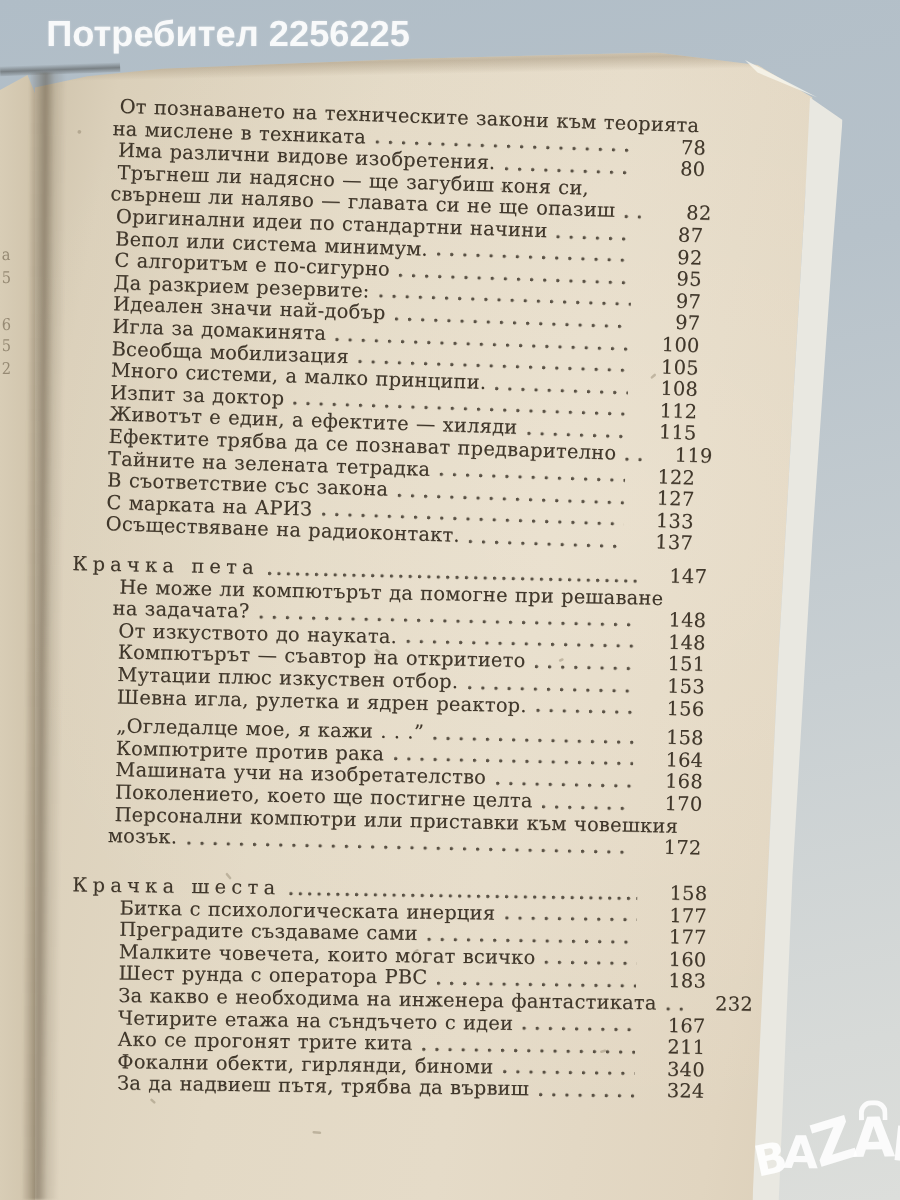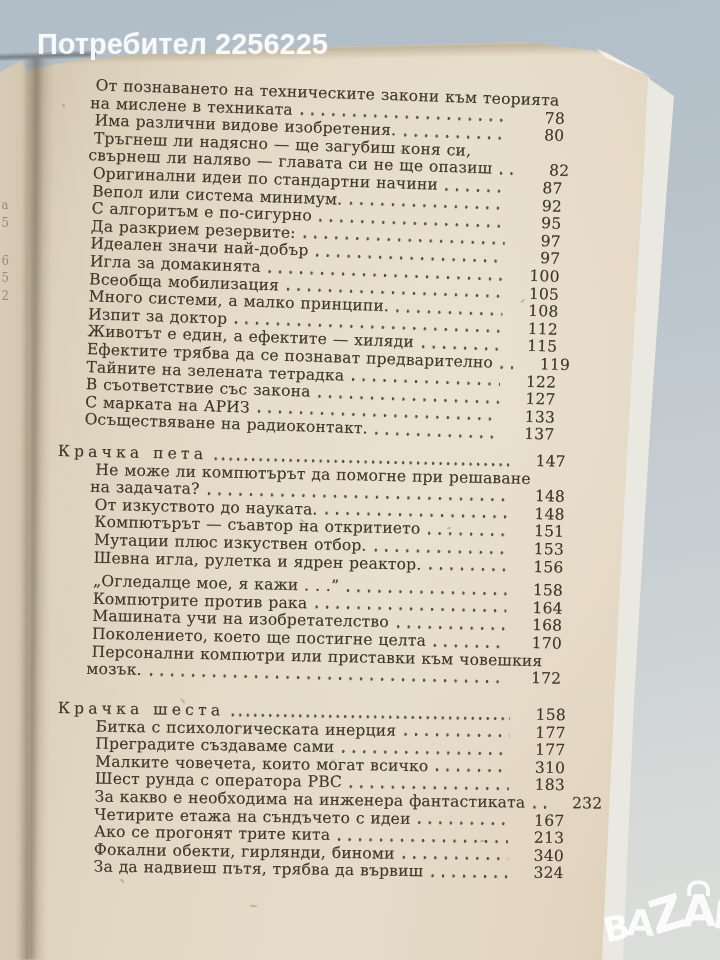--- a/index.html
+++ b/index.html
@@ -71,21 +71,21 @@
   }
   .hdr .dots{background-size:7.5px 5px;}
   .pg{flex:0 0 46px;text-align:right;white-space:nowrap;}
   
   #edge-glyphs span{
     position:absolute;left:1px;font-size:13px;line-height:13px;
     color:rgba(96,84,62,.55);transform:scaleX(.9);
   }
   
   #user-wm{
-    position:absolute;left:37px;top:28px;
+    position:absolute;left:37px;top:12px;
     font-family:"Liberation Sans",sans-serif;font-weight:bold;font-size:29px;
     color:rgba(255,255,255,.88);text-shadow:0 0 2px rgba(255,255,255,.3);
   }
   #bazar{
     position:absolute;left:606px;top:894px;display:flex;align-items:flex-end;
     transform:rotate(-4deg);color:rgba(255,255,255,.88);
     font-family:"DejaVu Sans",sans-serif;font-weight:bold;
   }
   #bazar .ltr{position:relative;display:inline-block;margin-left:-3px;line-height:1;}
   #bazar .handle{
@@ -279,41 +279,41 @@
             <span class="pg">177</span>
           </div>
           <div class="row ent">
             <span class="t">Преградите създаваме сами</span>
             <span class="dots"></span>
             <span class="pg">177</span>
           </div>
           <div class="row ent">
             <span class="t">Малките човечета, които могат всичко</span>
             <span class="dots"></span>
-            <span class="pg">310</span>
+            <span class="pg">160</span>
           </div>
           <div class="row ent">
             <span class="t">Шест рунда с оператора РВС</span>
             <span class="dots"></span>
             <span class="pg">183</span>
           </div>
           <div class="row ent">
             <span class="t">За какво е необходима на инженера фантастиката</span>
             <span class="dots"></span>
             <span class="pg">232</span>
           </div>
           <div class="row ent">
             <span class="t">Четирите етажа на съндъчето с идеи</span>
             <span class="dots"></span>
             <span class="pg">167</span>
           </div>
           <div class="row ent">
             <span class="t">Ако се прогонят трите кита</span>
             <span class="dots"></span>
-            <span class="pg">213</span>
+            <span class="pg">211</span>
           </div>
           <div class="row ent">
             <span class="t">Фокални обекти, гирлянди, биноми</span>
             <span class="dots"></span>
             <span class="pg">340</span>
           </div>
           <div class="row ent">
             <span class="t">За да надвиеш пътя, трябва да вървиш</span>
             <span class="dots"></span>
             <span class="pg">324</span>

